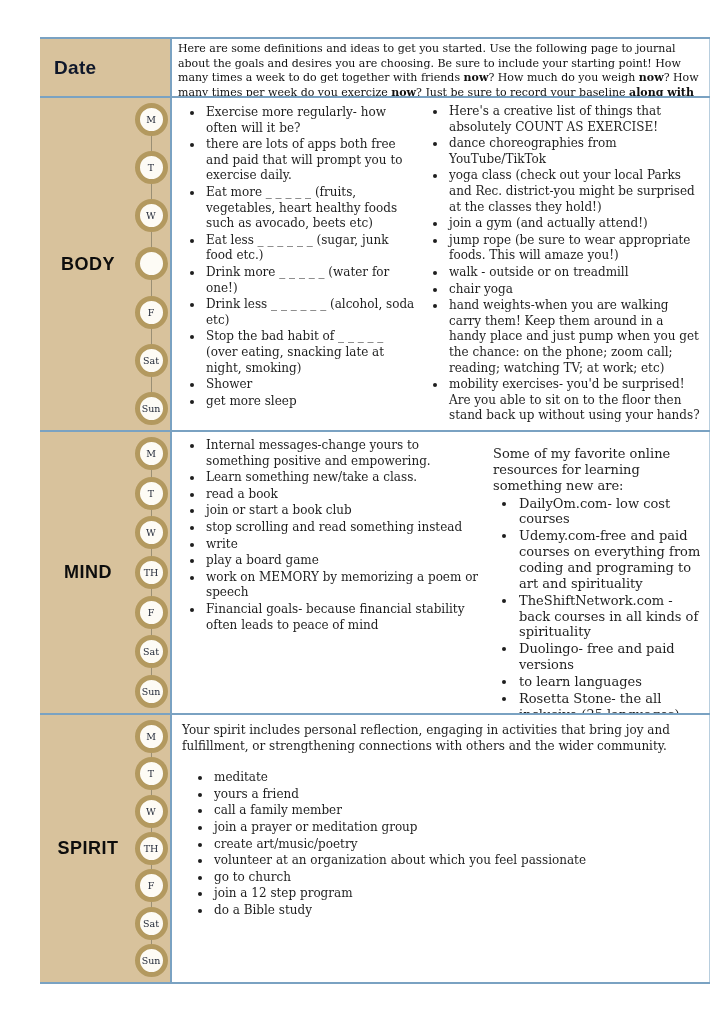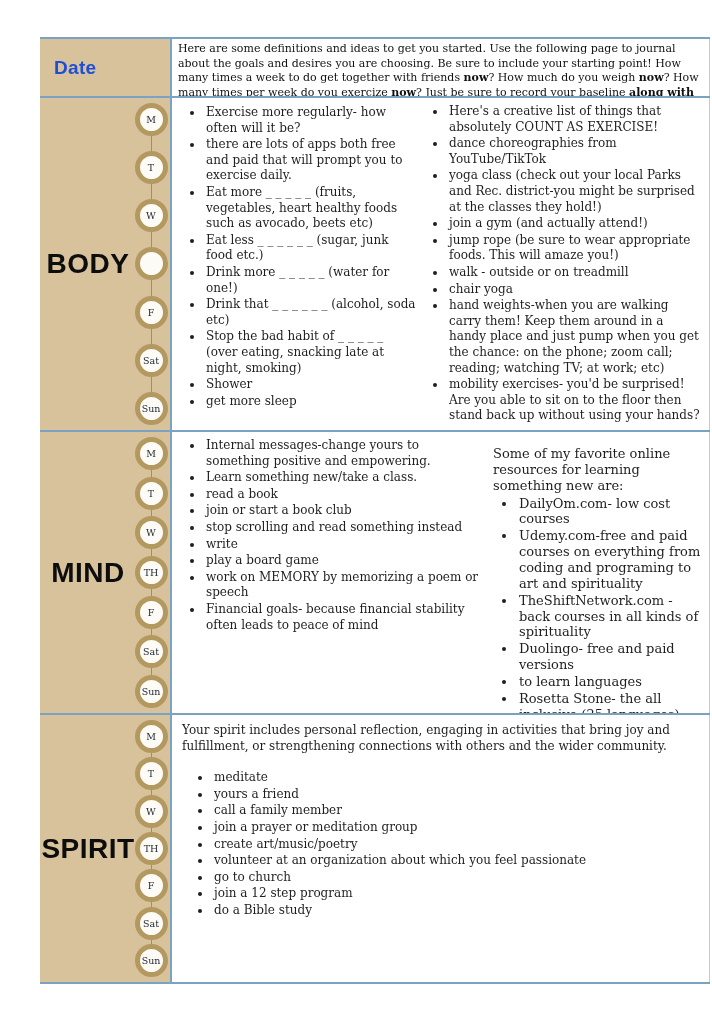--- a/index.html
+++ b/index.html
@@ -21,33 +21,33 @@
   .label-cell{
     width:130px;flex:none;background:#d8c29c;
     border-right:2px solid #7aa2c2;position:relative;
   }
   .content-cell{flex:1;background:#fff;border-right:1px solid #b8cede;min-width:0;}
 
   
   .date-label{
     position:absolute;left:0;top:0;bottom:0;display:flex;align-items:center;
     padding-left:14px;font-family:"Liberation Sans",sans-serif;
-    font-weight:700;font-size:19px;color:#1d4ed8;letter-spacing:.3px;
+    font-weight:700;font-size:19px;color:#0f172a;letter-spacing:.3px;
   }
   .date-text{
     padding:3px 8px 0 6px;font-size:11px;line-height:1.33;color:#111;
   }
   .date-text b{font-weight:700;}
 
   
   .section-label{
     position:absolute;left:0;top:0;bottom:0;width:96px;
     display:flex;align-items:center;justify-content:center;
     font-family:"Liberation Sans",sans-serif;font-weight:700;
-    font-size:28px;color:#0d0d0d;letter-spacing:.5px;
+    font-size:18px;color:#0d0d0d;letter-spacing:.5px;
   }
 
   
   .day-col{
     position:absolute;top:5px;bottom:5px;right:0px;width:38px;
     display:flex;flex-direction:column;justify-content:space-between;align-items:center;
   }
   .day-col::before{
     content:'';position:absolute;top:12px;bottom:12px;left:50%;width:1px;
     background:#9a8f74;
@@ -115,21 +115,21 @@
     </div>
     <div class="content-cell">
       <div class="cols">
         <div class="body-col1">
           <ul class="blist">
               <li>Exercise more regularly- how often will it be?</li>
               <li>there are lots of apps both free and paid that will prompt you to exercise daily.</li>
               <li>Eat more _ _ _ _ _ (fruits, vegetables, heart healthy foods such as avocado, beets etc)</li>
               <li>Eat less _ _ _ _ _ _ (sugar, junk food etc.)</li>
               <li>Drink more _ _ _ _ _ (water for one!)</li>
-              <li>Drink that _ _ _ _ _ _ (alcohol, soda etc)</li>
+              <li>Drink less _ _ _ _ _ _ (alcohol, soda etc)</li>
               <li>Stop the bad habit of _ _ _ _ _ (over eating, snacking late at night, smoking)</li>
               <li>Shower</li>
               <li>get more sleep</li>
             </ul>
         </div>
         <div class="body-col2">
           <ul class="blist">
               <li>Here's a creative list of things that absolutely COUNT AS EXERCISE!</li>
               <li>dance choreographies from YouTube/TikTok</li>
               <li>yoga class (check out your local Parks and Rec. district-you might be surprised at the classes they hold!)</li>

